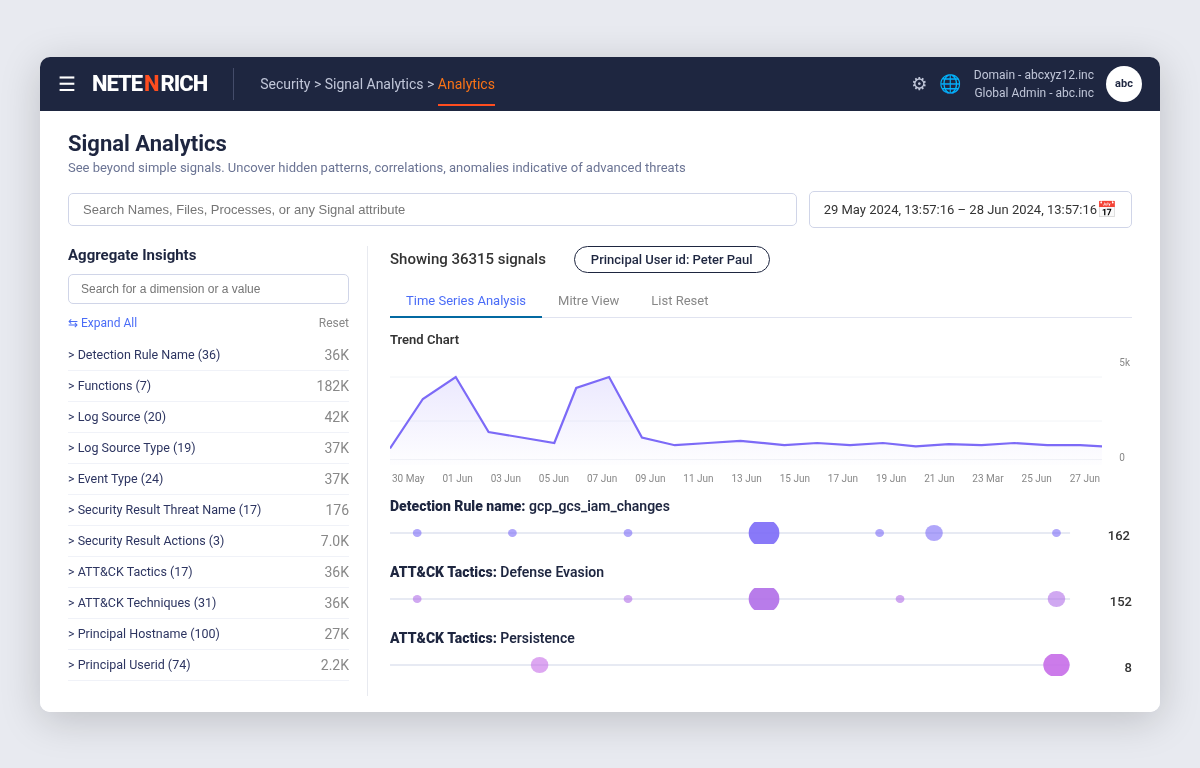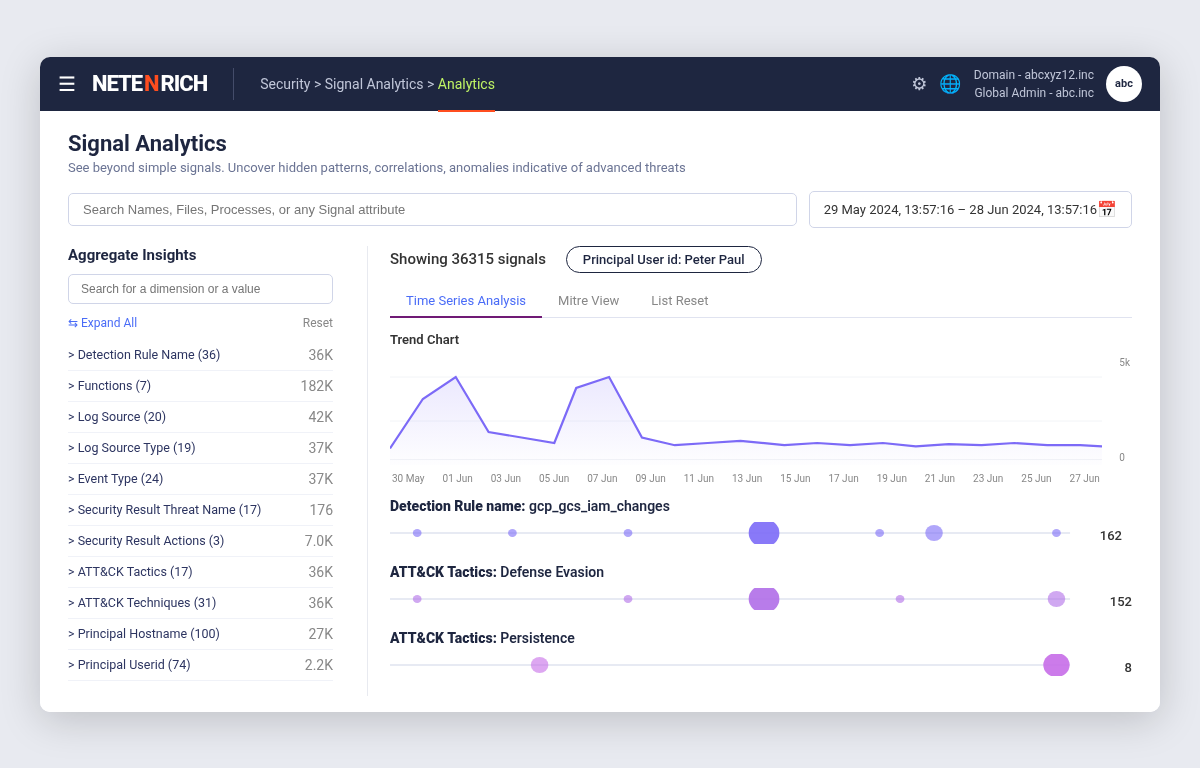--- a/index.html
+++ b/index.html
@@ -6,59 +6,59 @@
     body { font-family: -apple-system, BlinkMacSystemFont, 'Segoe UI', Roboto, sans-serif; background: #e8eaf0; display: flex; justify-content: center; align-items: center; min-height: 100vh; }
     .browser-chrome { background: #fff; width: 1120px; border-radius: 10px; box-shadow: 0 8px 40px rgba(0,0,0,0.18); overflow: hidden; }
 
     
     .topbar { background: #1e2640; display: flex; align-items: center; padding: 0 18px; height: 54px; gap: 16px; }
     .hamburger { color: #fff; font-size: 20px; cursor: pointer; flex-shrink: 0; }
     .logo { display: flex; align-items: center; gap: 2px; font-size: 22px; font-weight: 800; color: #fff; letter-spacing: -1px; flex-shrink: 0; }
     .logo-accent { color: #ff4d1f; }
     .divider-v { width: 1px; height: 32px; background: #444c6a; margin: 0 10px; }
     .breadcrumb { color: #c0c6d8; font-size: 14px; flex: 1; }
-    .breadcrumb span.active { color: #bef264; border-bottom: 2px solid #ff4d1f; padding-bottom: 18px; }
+    .breadcrumb span.active { color: #f97316; border-bottom: 2px solid #ff4d1f; padding-bottom: 12px; }
     .topbar-right { display: flex; align-items: center; gap: 12px; }
     .topbar-icon { color: #c0c6d8; font-size: 18px; cursor: pointer; }
     .user-info { text-align: right; color: #c0c6d8; font-size: 12px; line-height: 1.5; }
     .user-info span { display: block; }
     .abc-logo { width: 36px; height: 36px; border-radius: 50%; background: #fff; display: flex; align-items: center; justify-content: center; font-size: 11px; font-weight: 700; color: #1e2640; flex-shrink: 0; }
 
     
     .main { padding: 20px 28px 16px; background: #fff; }
     .page-title { font-size: 22px; font-weight: 700; color: #1e2640; }
     .page-subtitle { font-size: 13px; color: #6b7494; margin-top: 4px; margin-bottom: 16px; }
 
     .search-bar-row { display: flex; gap: 12px; align-items: center; margin-bottom: 18px; }
     .search-input { flex: 1; border: 1px solid #d0d5e8; border-radius: 5px; padding: 8px 14px; font-size: 13px; color: #333; outline: none; }
     .date-picker { display: flex; align-items: center; border: 1px solid #d0d5e8; border-radius: 5px; padding: 8px 14px; font-size: 13px; color: #333; white-space: nowrap; cursor: pointer; }
     .calendar-icon { color: #888; font-size: 16px; }
 
     .content-area { display: flex; gap: 0; }
 
     
-    .sidebar { width: 300px; flex-shrink: 0; border-right: 1px solid #e8eaf0; padding-right: 34px; }
+    .sidebar { width: 300px; flex-shrink: 0; border-right: 1px solid #e8eaf0; padding-right: 18px; }
     .sidebar-title { font-size: 15px; font-weight: 700; color: #1e2640; margin-bottom: 10px; }
     .sidebar-search { width: 100%; border: 1px solid #d0d5e8; border-radius: 5px; padding: 7px 12px; font-size: 12px; color: #888; outline: none; margin-bottom: 12px; }
     .sidebar-actions { display: flex; justify-content: space-between; align-items: center; margin-bottom: 10px; }
     .expand-all { color: #4a6cf7; font-size: 12px; cursor: pointer; }
     .reset { color: #888; font-size: 12px; cursor: pointer; }
     .sidebar-item { display: flex; justify-content: space-between; align-items: center; padding: 7px 0; border-bottom: 1px solid #f0f2f8; cursor: pointer; }
     .sidebar-item-label { font-size: 12.5px; color: #2d3561; }
     .sidebar-item-count { font-size: 14px; color: #888; }
 
     
     .right-panel { flex: 1; padding-left: 22px; }
-    .signals-header { display: flex; align-items: center; gap: 20px; margin-bottom: 12px; }
+    .signals-header { display: flex; align-items: center; gap: 28px; margin-bottom: 12px; }
     .signals-count { font-size: 15px; color: #333; font-weight: 500; }
     .principal-badge { border: 1.5px solid #1e2640; border-radius: 20px; padding: 5px 16px; font-size: 13px; font-weight: 500; color: #1e2640; cursor: pointer; }
 
     .tabs { display: flex; gap: 0; border-bottom: 1px solid #e0e3f0; margin-bottom: 14px; }
     .tab { padding: 8px 16px; font-size: 13px; color: #888; cursor: pointer; border-bottom: 2px solid transparent; margin-bottom: -1px; }
-    .tab.active { color: #4a6cf7; border-bottom: 2px solid #701a75; text-align: right; }
+    .tab.active { color: #4a6cf7; border-bottom: 2px solid #0369a1; text-align: right; }
 
     .trend-title { font-size: 13px; font-weight: 600; color: #333; margin-bottom: 8px; }
 
     
     .chart-container { position: relative; height: 110px; margin-bottom: 8px; }
     .chart-svg { width: 100%; height: 100%; }
     .chart-y-labels { position: absolute; right: 0; top: 0; height: 100%; display: flex; flex-direction: column; justify-content: space-between; font-size: 10px; color: #888; padding: 2px 0; }
     .chart-x-labels { display: flex; justify-content: space-between; font-size: 10px; color: #888; margin-bottom: 14px; padding: 0 2px; }
 
     
@@ -257,39 +257,39 @@
               <span style="font-size: 10px; color: rgb(136, 136, 136);">03 Jun</span>
               <span style="font-size: 10px; color: rgb(136, 136, 136);">05 Jun</span>
               <span style="font-size: 10px; color: rgb(136, 136, 136);">07 Jun</span>
               <span style="font-size: 10px; color: rgb(136, 136, 136);">09 Jun</span>
               <span style="font-size: 10px; color: rgb(136, 136, 136);">11 Jun</span>
               <span style="font-size: 10px; color: rgb(136, 136, 136);">13 Jun</span>
               <span style="font-size: 10px; color: rgb(136, 136, 136);">15 Jun</span>
               <span style="font-size: 10px; color: rgb(136, 136, 136);">17 Jun</span>
               <span style="font-size: 10px; color: rgb(136, 136, 136);">19 Jun</span>
               <span style="font-size: 10px; color: rgb(136, 136, 136);">21 Jun</span>
-              <span style="font-size: 10px; color: rgb(136, 136, 136);">23 Jun</span>
+              <span style="font-size: 10px; color: rgb(136, 136, 136);">23 Mar</span>
               <span style="font-size: 10px; color: rgb(136, 136, 136);">25 Jun</span>
               <span style="font-size: 10px; color: rgb(136, 136, 136);">27 Jun</span>
             </div>
         </div>
 
         <div id="detection-rows-container">
             <div class="detection-row">
               <div class="detection-label"><strong>Detection Rule name:</strong> gcp_gcs_iam_changes</div>
               <div style="position: relative; padding-right: 40px;"><svg width="100%" height="22" viewBox="0 0 640 22" preserveAspectRatio="none">
                   <line x1="0" y1="11" x2="620" y2="11" stroke="#d0d5e8" stroke-width="1"></line>
                   <circle cx="24.8" cy="11" r="4" fill="#7c6af7" fill-opacity="0.6"></circle>
                   <circle cx="111.6" cy="11" r="4" fill="#7c6af7" fill-opacity="0.6"></circle>
                   <circle cx="217" cy="11" r="4" fill="#7c6af7" fill-opacity="0.6"></circle>
                   <circle cx="341" cy="11" r="14" fill="#7c6af7" fill-opacity="0.9"></circle>
                   <circle cx="446.4" cy="11" r="4" fill="#7c6af7" fill-opacity="0.6"></circle>
                   <circle cx="607.6" cy="11" r="4" fill="#7c6af7" fill-opacity="0.6"></circle>
                   <circle cx="496" cy="11" r="8" fill="#7c6af7" fill-opacity="0.6"></circle>
-                </svg><span style="position: absolute; right: 10px; top: 50%; transform: translateY(-50%); font-size: 13px; color: rgb(51, 51, 51); font-weight: 500;">162</span></div>
+                </svg><span style="position: absolute; right: 2px; top: 50%; transform: translateY(-50%); font-size: 13px; color: rgb(51, 51, 51); font-weight: 500;">162</span></div>
             </div>
             <div class="detection-row">
               <div class="detection-label"><strong>ATT&amp;CK Tactics:</strong> Defense Evasion</div>
               <div style="position: relative; padding-right: 40px;"><svg width="100%" height="22" viewBox="0 0 640 22" preserveAspectRatio="none">
                   <line x1="0" y1="11" x2="620" y2="11" stroke="#d0d5e8" stroke-width="1"></line>
                   <circle cx="24.8" cy="11" r="4" fill="#b06ee8" fill-opacity="0.6"></circle>
                   <circle cx="217" cy="11" r="4" fill="#b06ee8" fill-opacity="0.6"></circle>
                   <circle cx="341" cy="11" r="14" fill="#b06ee8" fill-opacity="0.9"></circle>
                   <circle cx="465" cy="11" r="4" fill="#b06ee8" fill-opacity="0.6"></circle>
                   <circle cx="607.6" cy="11" r="8" fill="#b06ee8" fill-opacity="0.6"></circle>

